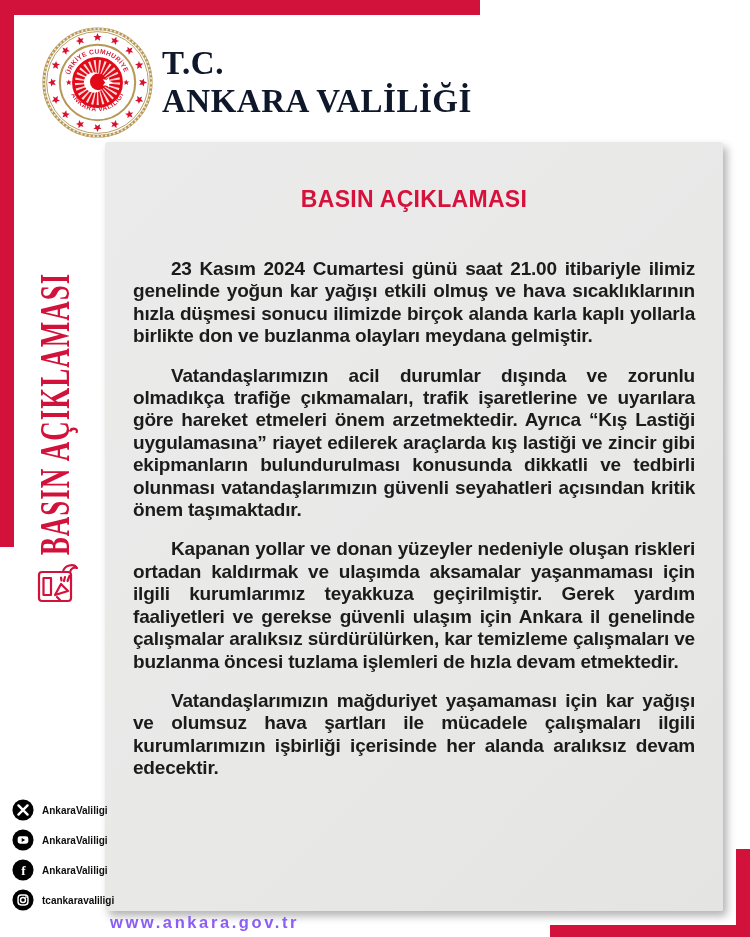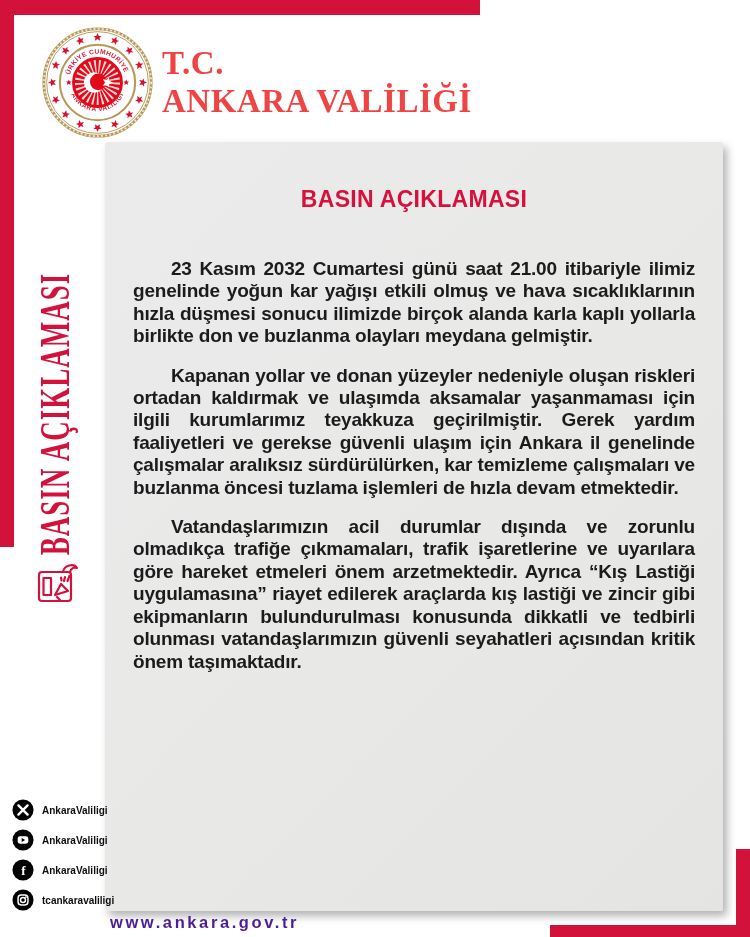--- a/index.html
+++ b/index.html
@@ -12,21 +12,21 @@
   .bar-top{left:0;top:0;width:480px;height:15px;}
   .bar-left{left:0;top:0;width:14px;height:547px;}
   .bar-bottom{left:550px;top:925px;width:200px;height:12px;}
   .bar-right{left:736px;top:849px;width:14px;height:88px;}
 
   
   .seal{position:absolute;left:41px;top:26px;width:113px;height:113px;}
   .header-title{
     position:absolute;left:162px;top:44px;
     font-family:"Liberation Serif",serif;font-weight:bold;
-    color:#ef4444;font-size:33px;line-height:38px;letter-spacing:.5px;
+    color:#0f172a;font-size:33px;line-height:38px;letter-spacing:.5px;
   }
 
   
   .side-label{
     position:absolute;left:56px;top:414px;
     transform:translate(-50%,-50%) rotate(-90deg) scaleY(1.55);
     font-family:"Liberation Serif",serif;font-weight:bold;
     font-size:27px;letter-spacing:1px;color:#d3123b;white-space:nowrap;
   }
   .press-icon{position:absolute;left:34px;top:560px;width:48px;height:52px;}
@@ -48,21 +48,21 @@
     letter-spacing:-.2px;
   }
 
   
   .social{position:absolute;left:12px;top:799px;}
   .social-row{display:flex;align-items:center;height:22px;margin-bottom:8px;cursor:pointer;}
   .social-row svg{width:22px;height:22px;flex:0 0 22px;}
   .social-handle{margin-left:8px;font-size:10px;font-weight:bold;color:#0d0d0d;}
   .website{
     position:absolute;left:110px;top:913px;
-    font-size:16.5px;font-weight:bold;letter-spacing:2.6px;color:#4c1d95;
+    font-size:16.5px;font-weight:bold;letter-spacing:2.6px;color:#8b5cf6;
   }
 </style>
 </head>
 <body>
 
 <div class="page">
 
   <div class="bar bar-top"></div>
   <div class="bar bar-left"></div>
   <div class="bar bar-bottom"></div>
@@ -160,23 +160,24 @@
     <rect x="5" y="12" width="32" height="29" rx="3"></rect>
     <path d="M29 12 C30 5, 40 3, 43 8 C40 7, 37 8, 36 12"></path>
     <rect x="9.5" y="18" width="7.5" height="17"></rect>
     <path d="M21 35 L27 24 L34 31 Z"></path>
     <path d="M23 37 L26 40"></path>
     <path d="M31 17 L30 21 M35.5 16 L33.5 21 M27 17.5 L27.5 20.5"></path>
   </svg>
 
   <div class="card">
     <h1 class="card-heading">BASIN AÇIKLAMASI</h1>
-    <p>23 Kasım 2032 Cumartesi günü saat 21.00 itibariyle ilimiz genelinde yoğun kar yağışı etkili olmuş ve hava sıcaklıklarının hızla düşmesi sonucu ilimizde birçok alanda karla kaplı yollarla birlikte don ve buzlanma olayları meydana gelmiştir.</p>
+    <p>23 Kasım 2024 Cumartesi günü saat 21.00 itibariyle ilimiz genelinde yoğun kar yağışı etkili olmuş ve hava sıcaklıklarının hızla düşmesi sonucu ilimizde birçok alanda karla kaplı yollarla birlikte don ve buzlanma olayları meydana gelmiştir.</p>
+    <p>Vatandaşlarımızın acil durumlar dışında ve zorunlu olmadıkça trafiğe çıkmamaları, trafik işaretlerine ve uyarılara göre hareket etmeleri önem arzetmektedir. Ayrıca “Kış Lastiği uygulamasına” riayet edilerek araçlarda kış lastiği ve zincir gibi ekipmanların bulundurulması konusunda dikkatli ve tedbirli olunması vatandaşlarımızın güvenli seyahatleri açısından kritik önem taşımaktadır.</p>
     <p>Kapanan yollar ve donan yüzeyler nedeniyle oluşan riskleri ortadan kaldırmak ve ulaşımda aksamalar yaşanmaması için ilgili kurumlarımız teyakkuza geçirilmiştir. Gerek yardım faaliyetleri ve gerekse güvenli ulaşım için Ankara il genelinde çalışmalar aralıksız sürdürülürken, kar temizleme çalışmaları ve buzlanma öncesi tuzlama işlemleri de hızla devam etmektedir.</p>
-    <p>Vatandaşlarımızın acil durumlar dışında ve zorunlu olmadıkça trafiğe çıkmamaları, trafik işaretlerine ve uyarılara göre hareket etmeleri önem arzetmektedir. Ayrıca “Kış Lastiği uygulamasına” riayet edilerek araçlarda kış lastiği ve zincir gibi ekipmanların bulundurulması konusunda dikkatli ve tedbirli olunması vatandaşlarımızın güvenli seyahatleri açısından kritik önem taşımaktadır.</p>
+    <p>Vatandaşlarımızın mağduriyet yaşamaması için kar yağışı ve olumsuz hava şartları ile mücadele çalışmaları ilgili kurumlarımızın işbirliği içerisinde her alanda aralıksız devam edecektir.</p>
   </div>
 
   <div class="social">
 
     <div class="social-row">
       <svg viewBox="0 0 24 24">
         <circle cx="12" cy="12" r="11.5" fill="#000"></circle>
         <path d="M7 7 L17 17 M17 7 L7 17" stroke="#fff" stroke-width="2.6" stroke-linecap="round"></path>
       </svg>
       <span class="social-handle">AnkaraValiligi</span>

